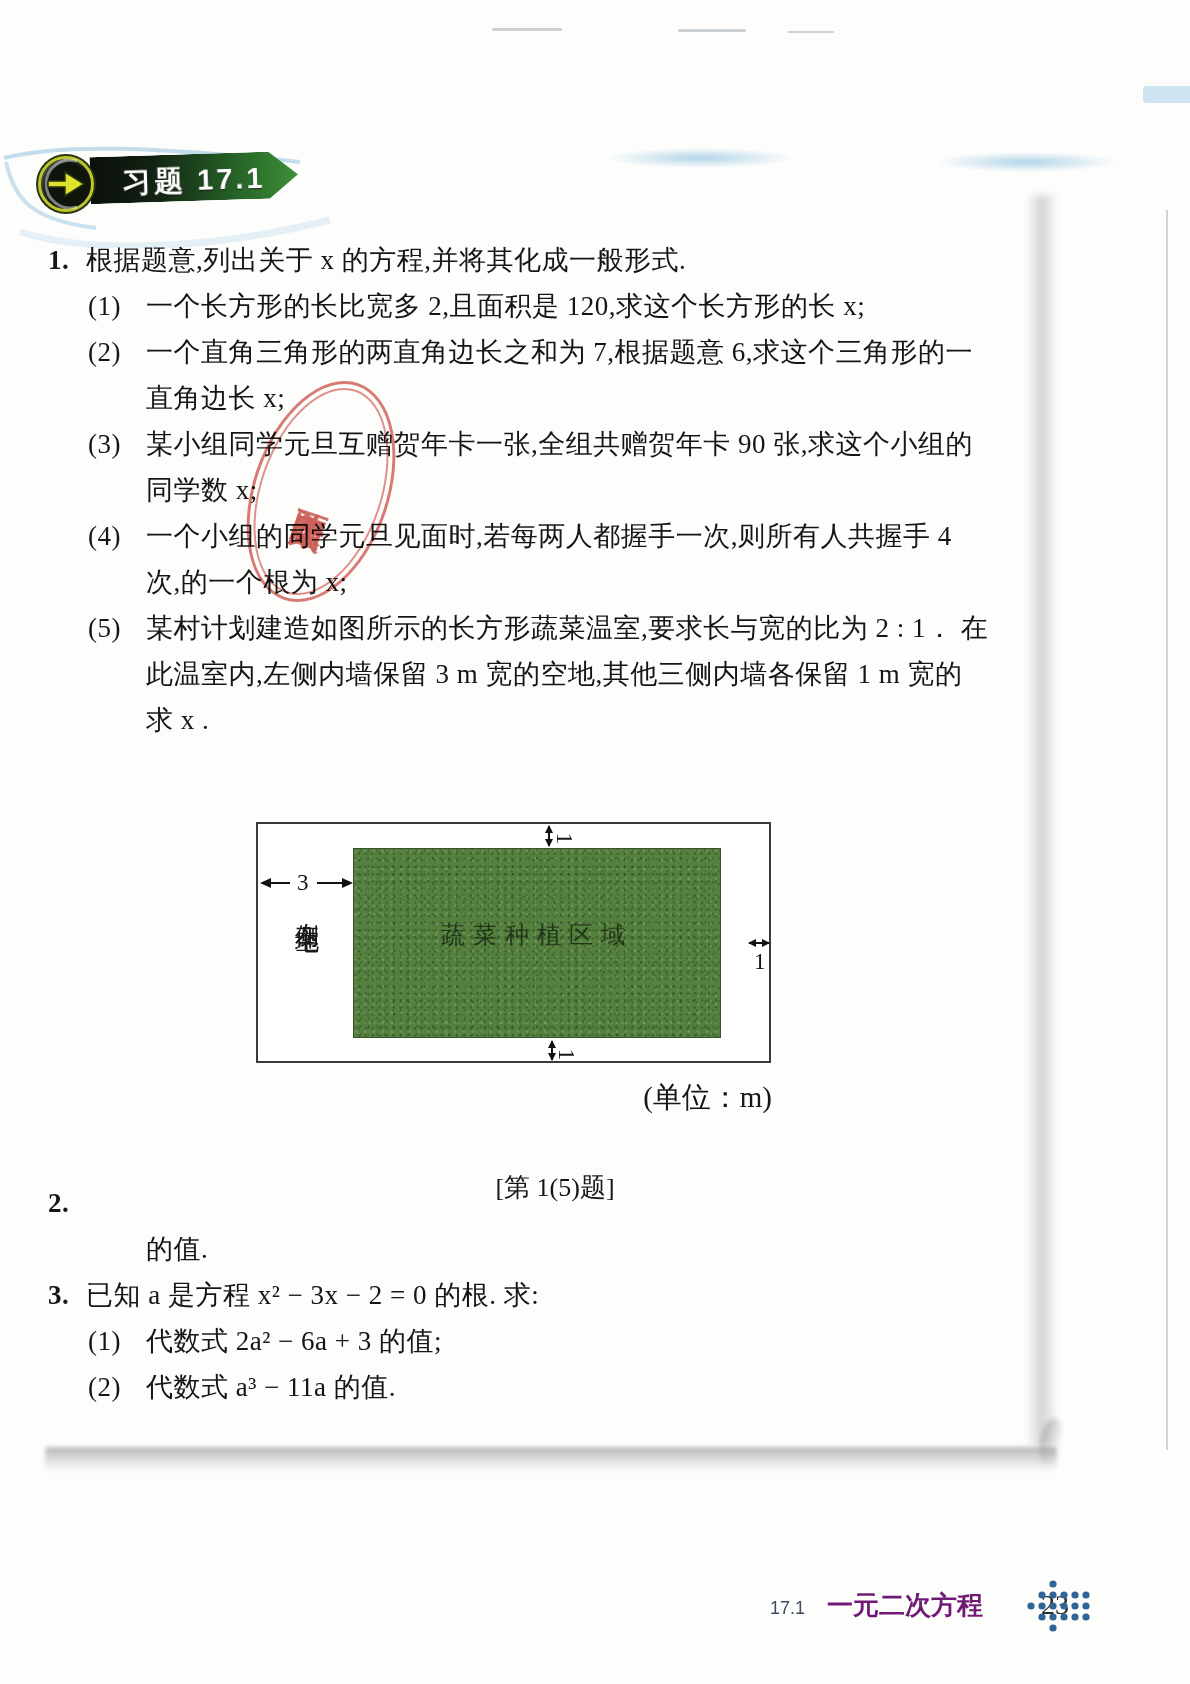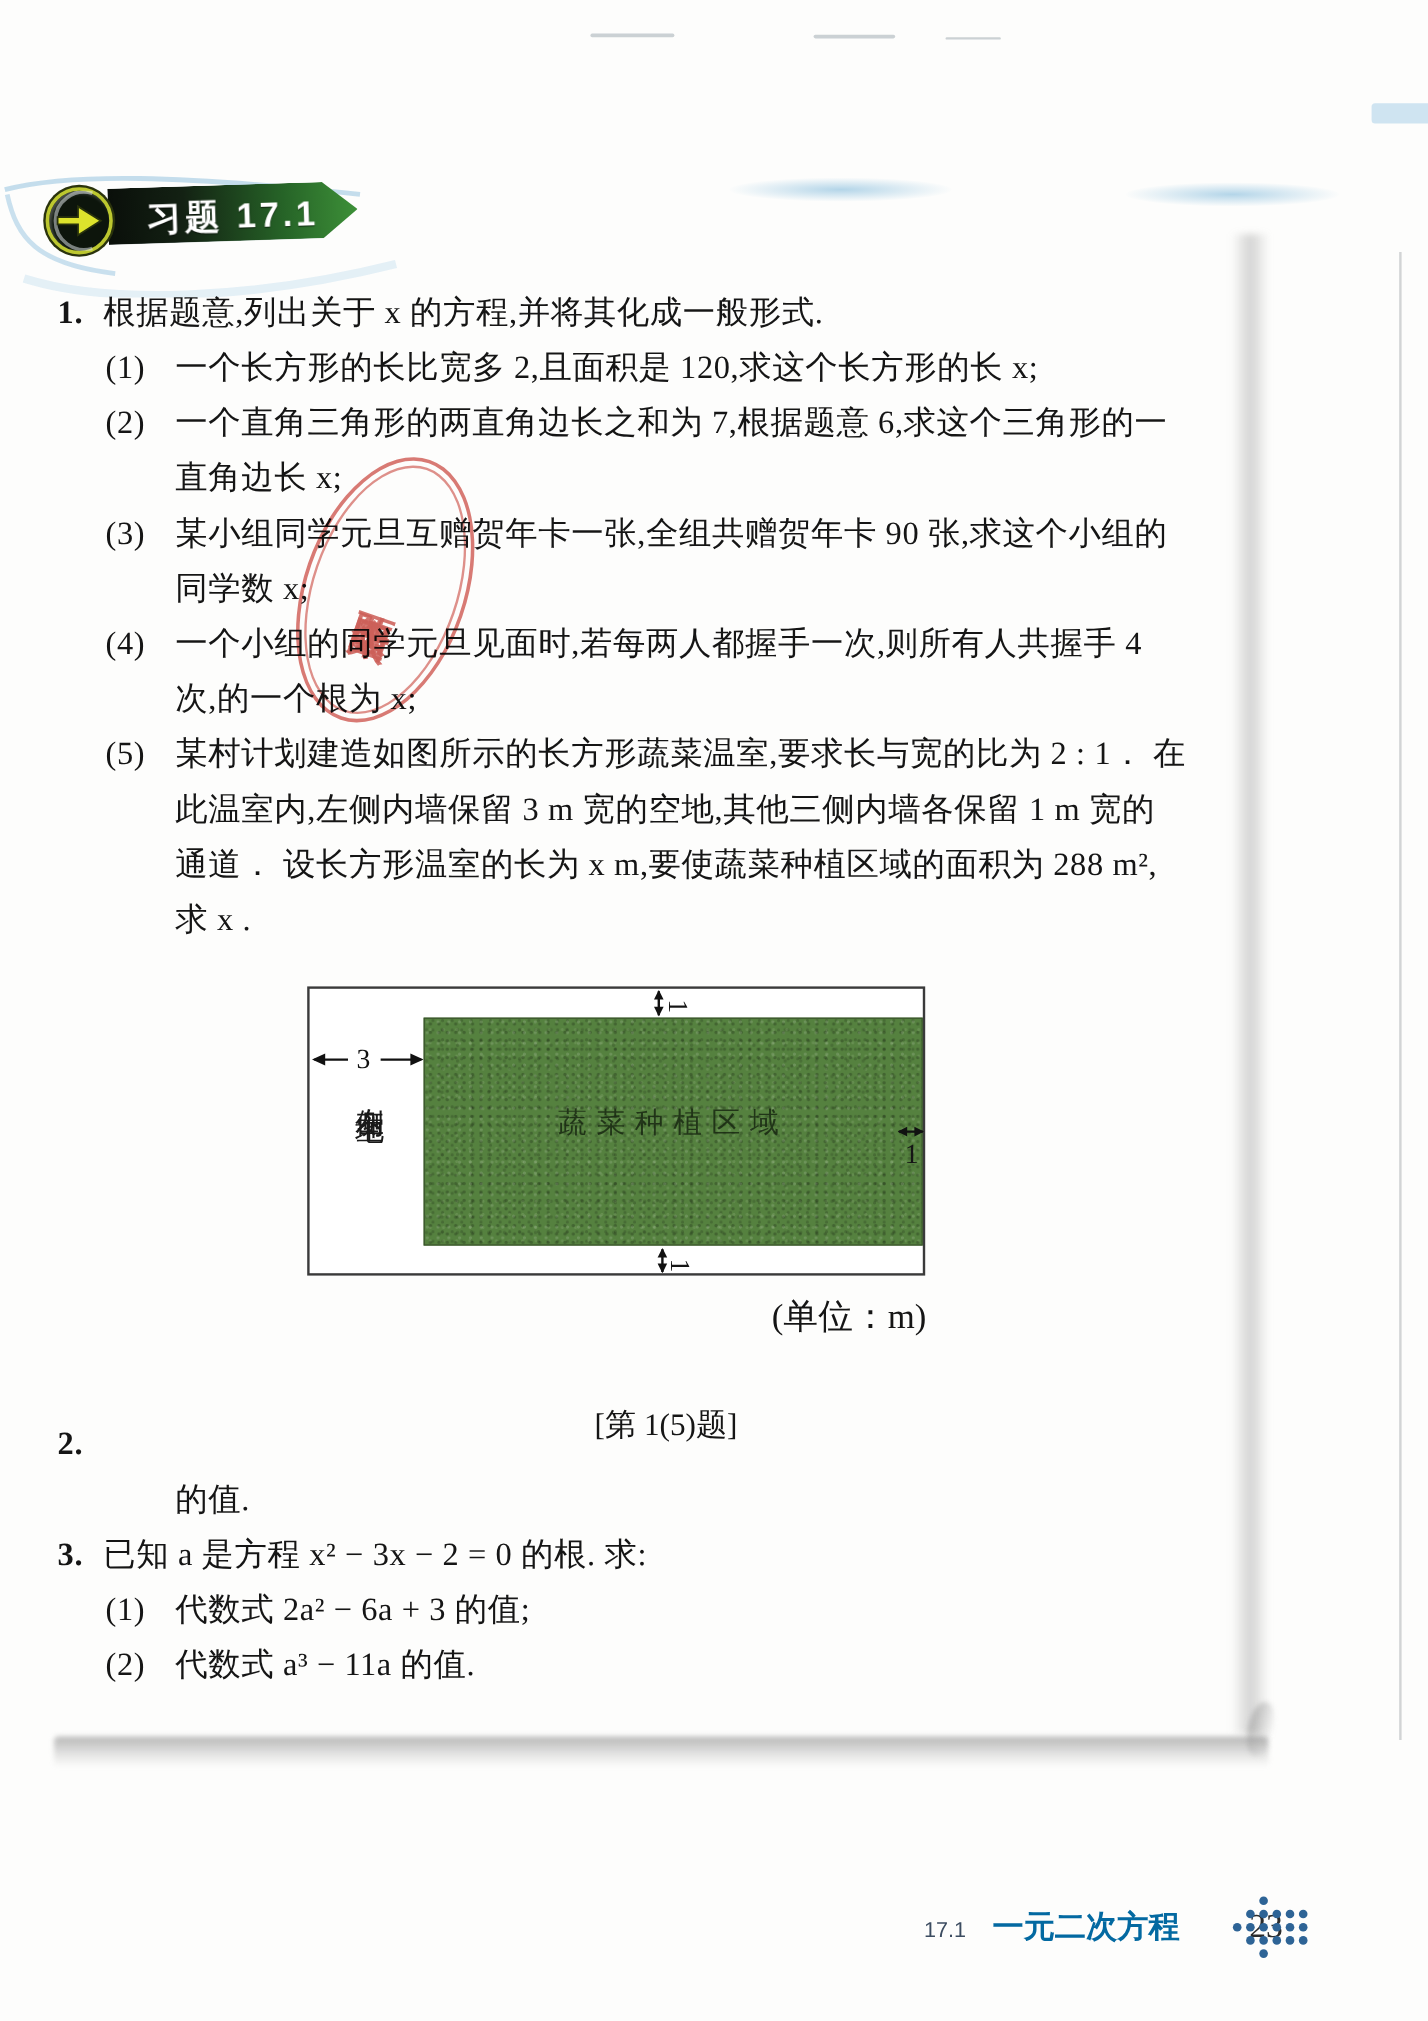--- a/index.html
+++ b/index.html
@@ -70,21 +70,21 @@
   .lv0 .txt{left:38px;}
   .lv1 .txt{left:98px;}
   .cont .txt{left:98px;}
 
   
   .fig-outer{
     position:absolute;left:256px;top:822px;width:515px;height:241px;
     border:2px solid #3a3a3a;background:#ffffff;box-sizing:border-box;
   }
   .fig-green{
-    position:absolute;left:95px;top:24px;width:416px;height:190px;
+    position:absolute;left:95px;top:24px;width:368px;height:190px;
     background-color:#55813f;
     background-image:
       radial-gradient(circle at 22% 28%,rgba(255,255,255,.14) 1px,transparent 1.6px),
       radial-gradient(circle at 68% 62%,rgba(0,0,0,.22) 1px,transparent 1.7px),
       radial-gradient(circle at 42% 82%,rgba(220,240,200,.12) 1px,transparent 1.5px),
       radial-gradient(circle at 85% 18%,rgba(0,0,0,.16) 1px,transparent 1.6px),
       radial-gradient(circle at 10% 70%,rgba(0,0,0,.14) 1px,transparent 1.8px);
     background-size:9px 9px,7px 7px,11px 11px,8px 8px,13px 13px;
     border:1px solid #39522c;box-sizing:border-box;padding-left:38px;
   }
@@ -117,21 +117,21 @@
   }
   .bottom-curl{
     position:absolute;left:1040px;top:1418px;width:20px;height:46px;
     background:linear-gradient(100deg,rgba(130,130,130,.45),rgba(160,160,160,0));
     border-radius:50% 50% 40% 60%;transform:rotate(14deg);filter:blur(2px);
   }
 
   
   .footer{position:absolute;left:770px;top:1588px;display:flex;align-items:baseline;}
   .footer .sec-no{font-family:"Liberation Sans","DejaVu Sans",sans-serif;font-size:18px;color:#3c4c60;}
-  .footer .sec-title{font-family:"Liberation Sans","DejaVu Sans",sans-serif;font-size:26px;font-weight:bold;color:#0369a1;margin-left:22px;}
+  .footer .sec-title{font-family:"Liberation Sans","DejaVu Sans",sans-serif;font-size:26px;font-weight:bold;color:#701a75;margin-left:22px;}
   .footer .page-no{font-size:28px;color:#2b2b2b;margin-left:58px;}
   .dots{position:absolute;left:1026px;top:1578px;}
 </style>
 </head>
 <body>
 
 <div class="dash" style="left:492px;top:28px;width:70px;height:3px;"></div>
 <div class="dash" style="left:678px;top:29px;width:68px;height:3px;"></div>
 <div class="dash" style="left:788px;top:31px;width:46px;height:2px;"></div>
 <div class="blue-patch" style="left:1143px;top:86px;width:88px;height:17px;"></div>
@@ -205,24 +205,20 @@
     <div class="line lv1">
       <span class="num">(5)</span>
       <span class="txt">某村计划建造如图所示的长方形蔬菜温室,要求长与宽的比为 2 : 1． 在</span>
     </div>
 
     <div class="line cont">
       <span class="num"></span>
       <span class="txt">此温室内,左侧内墙保留 3 m 宽的空地,其他三侧内墙各保留 1 m 宽的</span>
     </div>
 
-    <div class="line cont">
-      <span class="num"></span>
-      <span class="txt">通道． 设长方形温室的长为 x m,要使蔬菜种植区域的面积为 288 m²,</span>
-    </div>
 
     <div class="line cont">
       <span class="num"></span>
       <span class="txt">求 x .</span>
     </div>
   </div>
 
 <div class="fig-outer">
   <div class="fig-green">
     <div class="green-label">蔬菜种植区域</div>

